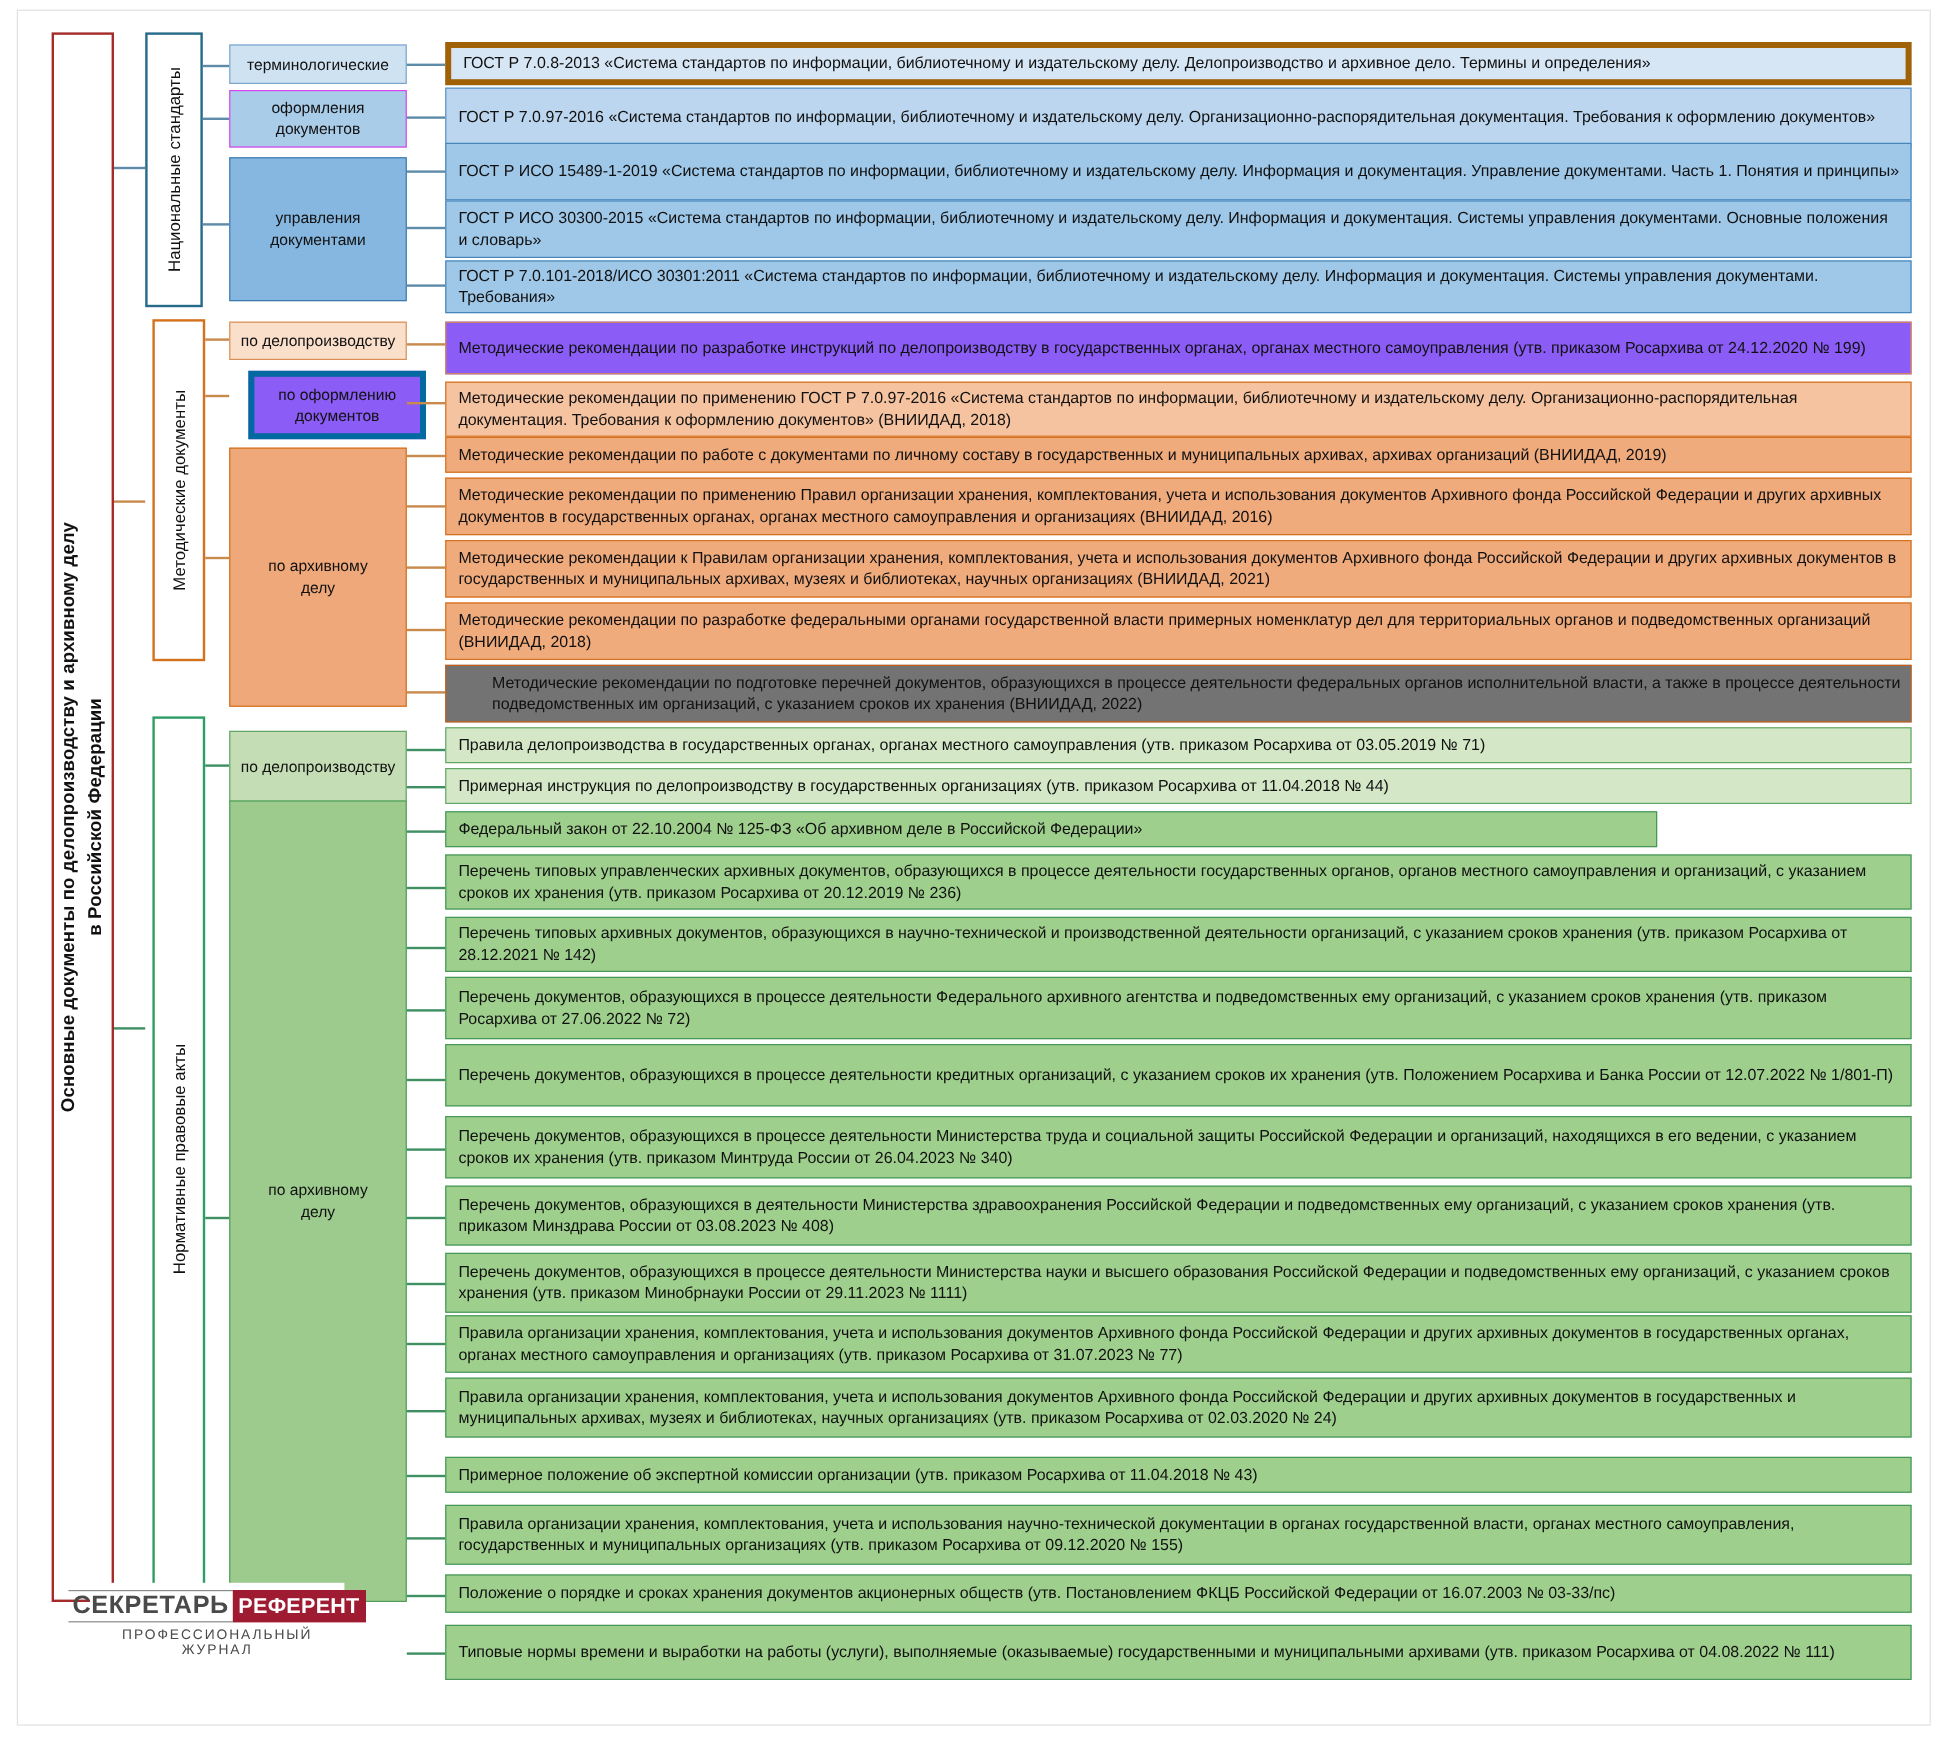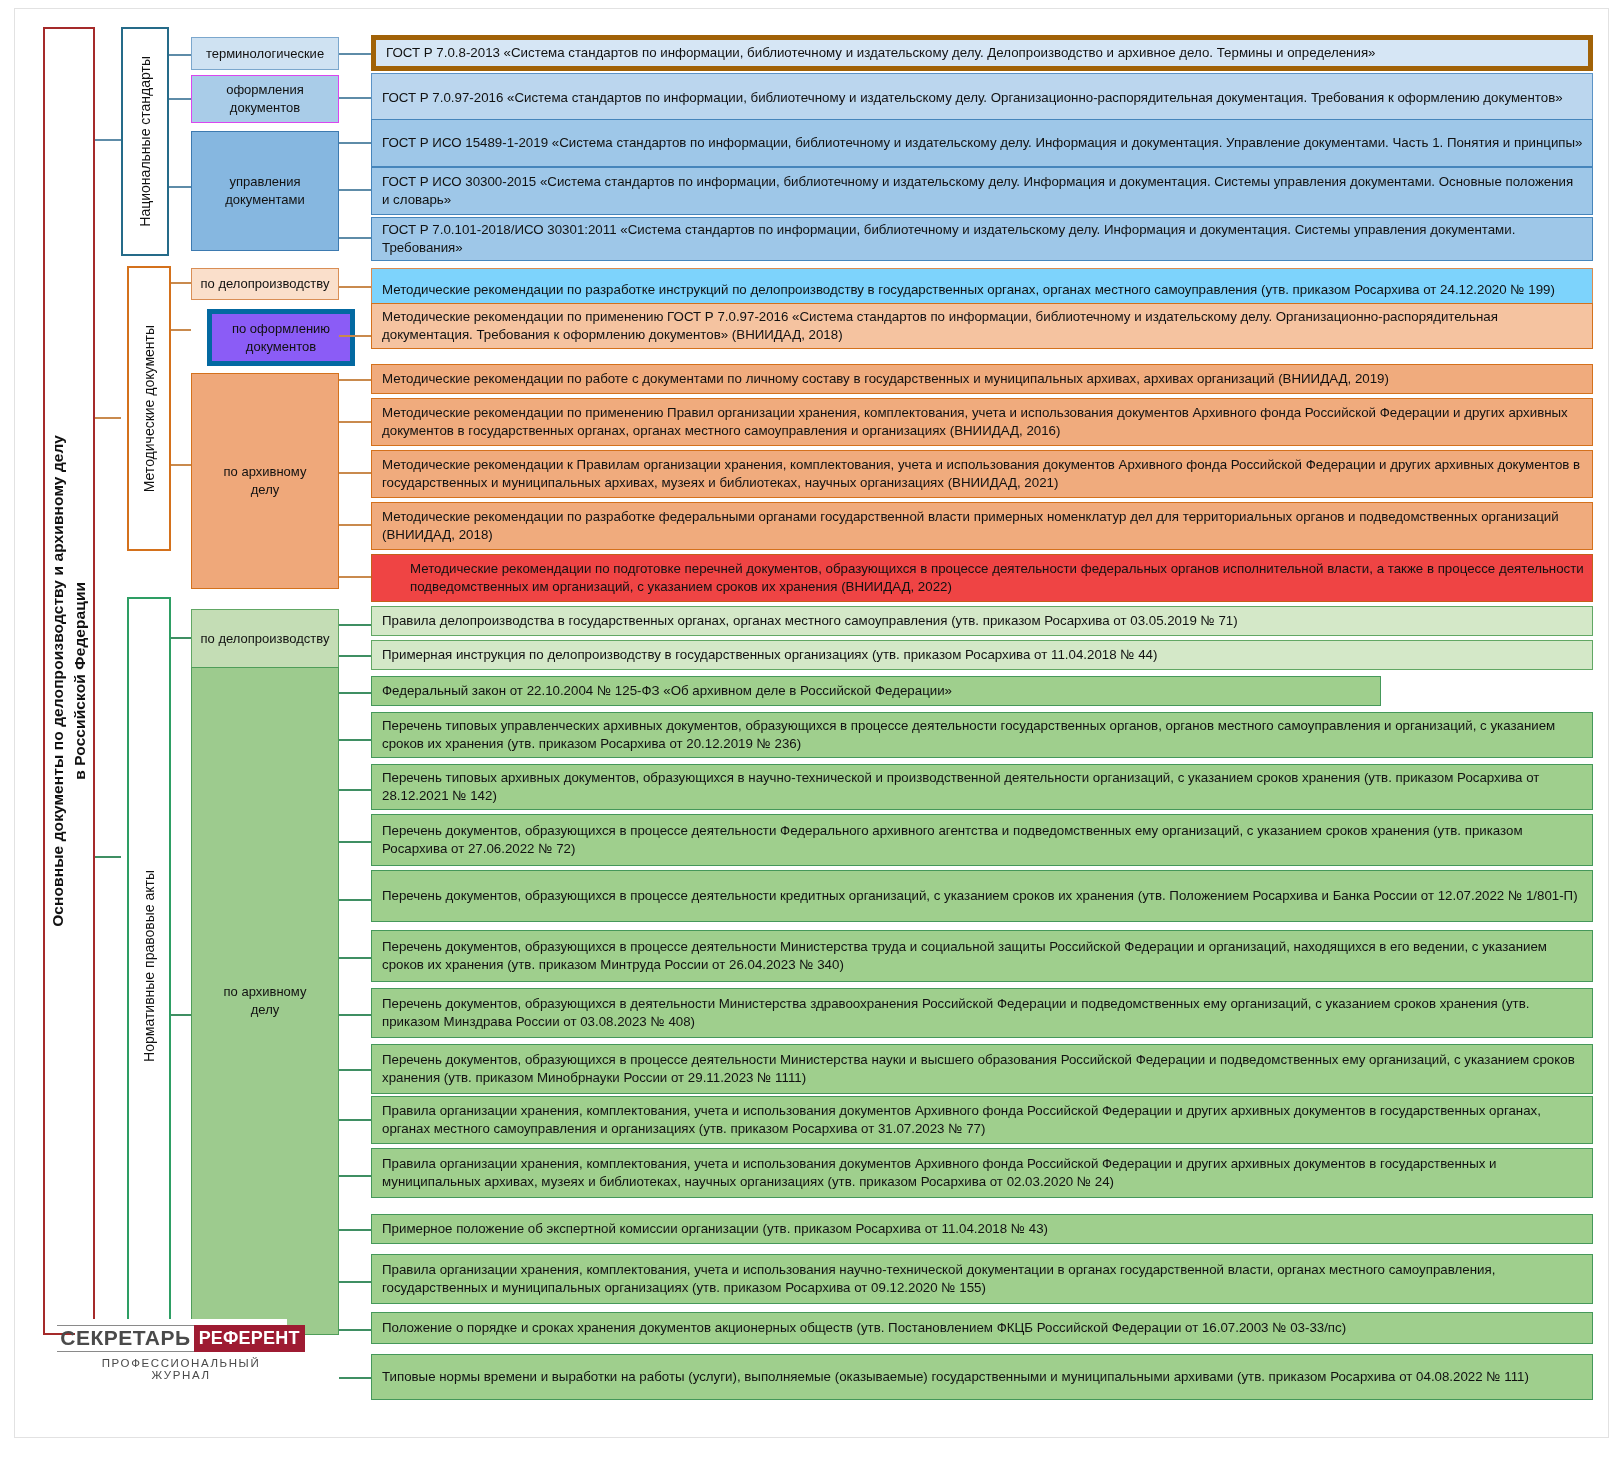--- a/index.html
+++ b/index.html
@@ -74,24 +74,24 @@
   .leaf{
     position:absolute;
     box-sizing:border-box;
     padding:5px 8px 5px 10px;
     font-size:13.3px;color:#111;line-height:1.36;
     display:flex;align-items:center;
   }
   .lf-blue-1{background:#d6e6f5;border:5px solid #a16207;}
   .lf-blue-2{background:#bbd6ee;border:1px solid #5b93c6;}
   .lf-blue-3{background:#9ec7e8;border:1px solid #4685bb;}
-  .lf-or-1{background:#7dd3fc;border:1px solid #da8b4e;}
+  .lf-or-1{background:#8b5cf6;border:1px solid #da8b4e;}
   .lf-or-2{background:#f5c3a0;border:1px solid #d4711c;}
   .lf-or-3{background:#f0ab7d;border:1px solid #d4711c;}
-  .lf-or-4{background:#ef4444;border:1.5px solid #c4601a;padding-left:38px;}
+  .lf-or-4{background:#737373;border:1.5px solid #c4601a;padding-left:38px;}
   .lf-gr-1{background:#d4e8c8;border:1px solid #61a764;}
   .lf-gr-2{background:#9fcf8d;border:1px solid #45985a;}
 
   
   .conn{position:absolute;background:#5e8ca8;}
   .conn-o{position:absolute;background:#c98a4d;}
   .conn-g{position:absolute;background:#3f8f63;}
 
   
   .logo-wrap{
@@ -180,21 +180,21 @@
 
     <div class="conn-o" style="left:324px;top:277px;width:32px;height:1.6px;"></div>
     <div class="conn-o" style="left:324px;top:326px;width:32px;height:1.6px;"></div>
     <div class="conn-o" style="left:324px;top:370px;width:32px;height:1.6px;"></div>
     <div class="conn-o" style="left:324px;top:412px;width:32px;height:1.6px;"></div>
     <div class="conn-o" style="left:324px;top:463px;width:32px;height:1.6px;"></div>
     <div class="conn-o" style="left:324px;top:515px;width:32px;height:1.6px;"></div>
     <div class="conn-o" style="left:324px;top:567px;width:32px;height:1.6px;"></div>
 
     <div class="leaf lf-or-1" style="left:356px;top:259px;width:1222px;height:44px;">Методические рекомендации по разработке инструкций по делопроизводству в государственных органах, органах местного самоуправления (утв. приказом Росархива от 24.12.2020 № 199)</div>
-    <div class="leaf lf-or-2" style="left:356px;top:294px;width:1222px;height:46px;">Методические рекомендации по применению ГОСТ Р 7.0.97-2016 «Система стандартов по информации, библиотечному и издательскому делу. Организационно-распорядительная документация. Требования к оформлению документов» (ВНИИДАД, 2018)</div>
+    <div class="leaf lf-or-2" style="left:356px;top:309px;width:1222px;height:46px;">Методические рекомендации по применению ГОСТ Р 7.0.97-2016 «Система стандартов по информации, библиотечному и издательскому делу. Организационно-распорядительная документация. Требования к оформлению документов» (ВНИИДАД, 2018)</div>
     <div class="leaf lf-or-3" style="left:356px;top:355px;width:1222px;height:30px;">Методические рекомендации по работе с документами по личному составу в государственных и муниципальных архивах, архивах организаций (ВНИИДАД, 2019)</div>
     <div class="leaf lf-or-3" style="left:356px;top:389px;width:1222px;height:48px;">Методические рекомендации по применению Правил организации хранения, комплектования, учета и использования документов Архивного фонда Российской Федерации и других архивных документов в государственных органах, органах местного самоуправления и организациях (ВНИИДАД, 2016)</div>
     <div class="leaf lf-or-3" style="left:356px;top:441px;width:1222px;height:48px;">Методические рекомендации к Правилам организации хранения, комплектования, учета и использования документов Архивного фонда Российской Федерации и других архивных документов в государственных и муниципальных архивах, музеях и библиотеках, научных организациях (ВНИИДАД, 2021)</div>
     <div class="leaf lf-or-3" style="left:356px;top:493px;width:1222px;height:48px;">Методические рекомендации по разработке федеральными органами государственной власти примерных номенклатур дел для территориальных органов и подведомственных организаций (ВНИИДАД, 2018)</div>
     <div class="leaf lf-or-4" style="left:356px;top:545px;width:1222px;height:48px;">Методические рекомендации по подготовке перечней документов, образующихся в процессе деятельности федеральных органов исполнительной власти, а также в процессе деятельности подведомственных им организаций, с указанием сроков их хранения (ВНИИДАД, 2022)</div>
 
     <div class="cat-box cat-green" style="left:112px;top:588px;width:44px;height:738px;">
       <div class="cat-label" style="white-space: pre-line;">Нормативные правовые акты</div>
     </div>
 

